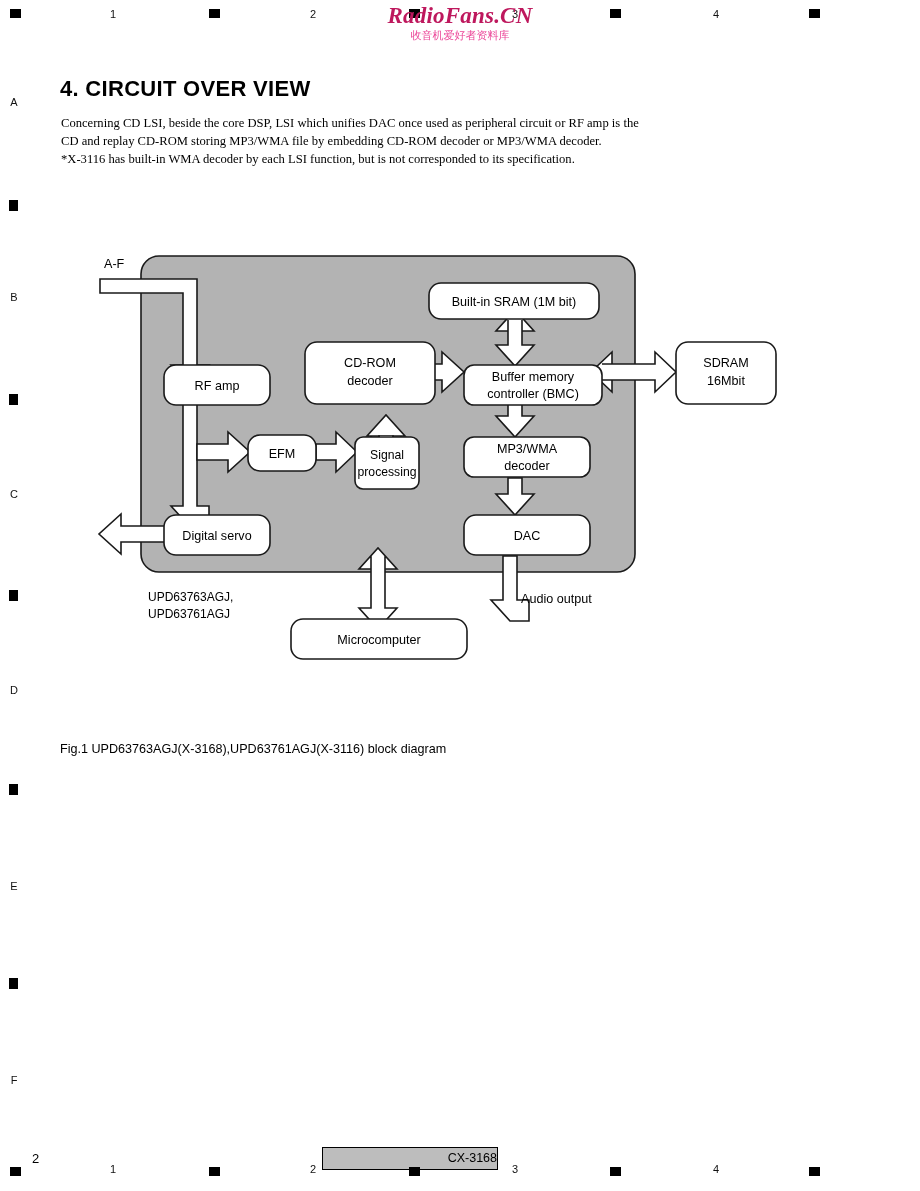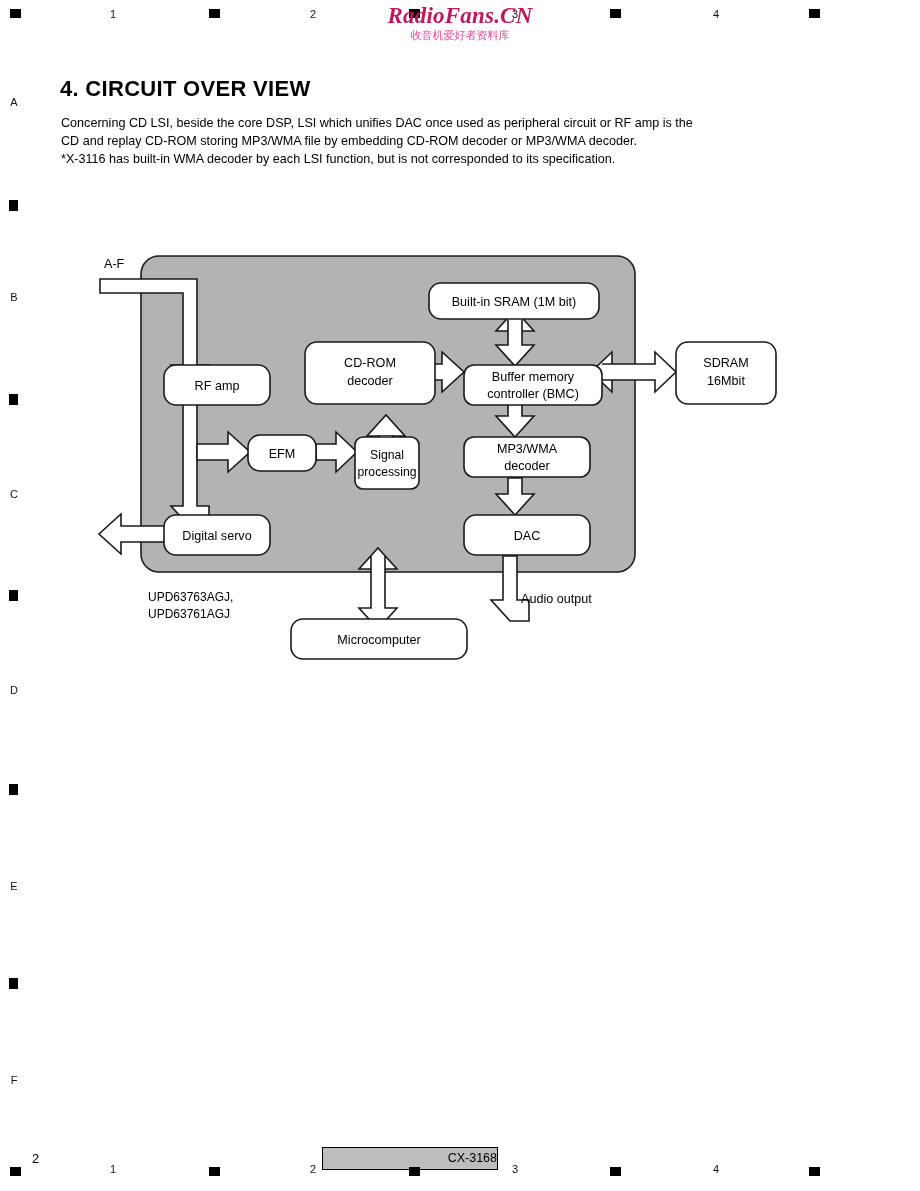--- a/index.html
+++ b/index.html
@@ -21,21 +21,21 @@
   .wm-top .en{font-family:"Liberation Serif","DejaVu Serif",serif;
               font-weight:bold;font-style:italic;font-size:23px;color:#be185d;
               letter-spacing:.2px;line-height:20px;}
   .wm-top .cn{font-family:"DejaVu Sans",sans-serif;font-weight:normal;font-size:11px;
               color:#ec4899;line-height:20px;}
 
   
   .title{position:absolute;left:60px;top:76px;font-size:22px;font-weight:bold;
          letter-spacing:.3px;}
   .para{position:absolute;left:61px;top:114px;width:716px;font-size:12.6px;
-        line-height:18.2px;}
+        line-height:18.2px;font-family:Liberation Serif, serif;}
   .para div{white-space:nowrap;}
 
   .fig-caption{position:absolute;left:60px;top:742px;font-size:12.6px;}
   .page-num{position:absolute;left:32px;top:1151px;font-size:13px;}
 
   
   .model-bar{position:absolute;left:322px;top:1147px;width:174px;height:21px;
              background:#bdbdbd;border:1px solid #000;}
   .model-bar span{display:block;text-align:right;font-size:12.5px;line-height:21px;
                   font-weight:normal;}
@@ -184,20 +184,21 @@
       <text class="lbl" x="521" y="603">Audio output</text>
     </svg>
 
 
     <div class="lsi-label">
       <div>UPD63763AGJ,</div>
       <div>UPD63761AGJ</div>
     </div>
   </div>
 
+  <div class="fig-caption">Fig.1 UPD63763AGJ(X-3168),UPD63761AGJ(X-3116) block diagram</div>
 
   <div class="page-num">2</div>
 
   <div class="model-bar">
     <span>CX-3168</span>
   </div>
 
   <div>
     <div class="sq h" style="left:10px;top:1167px;"></div>
     <div class="sq h" style="left:209px;top:1167px;"></div>

